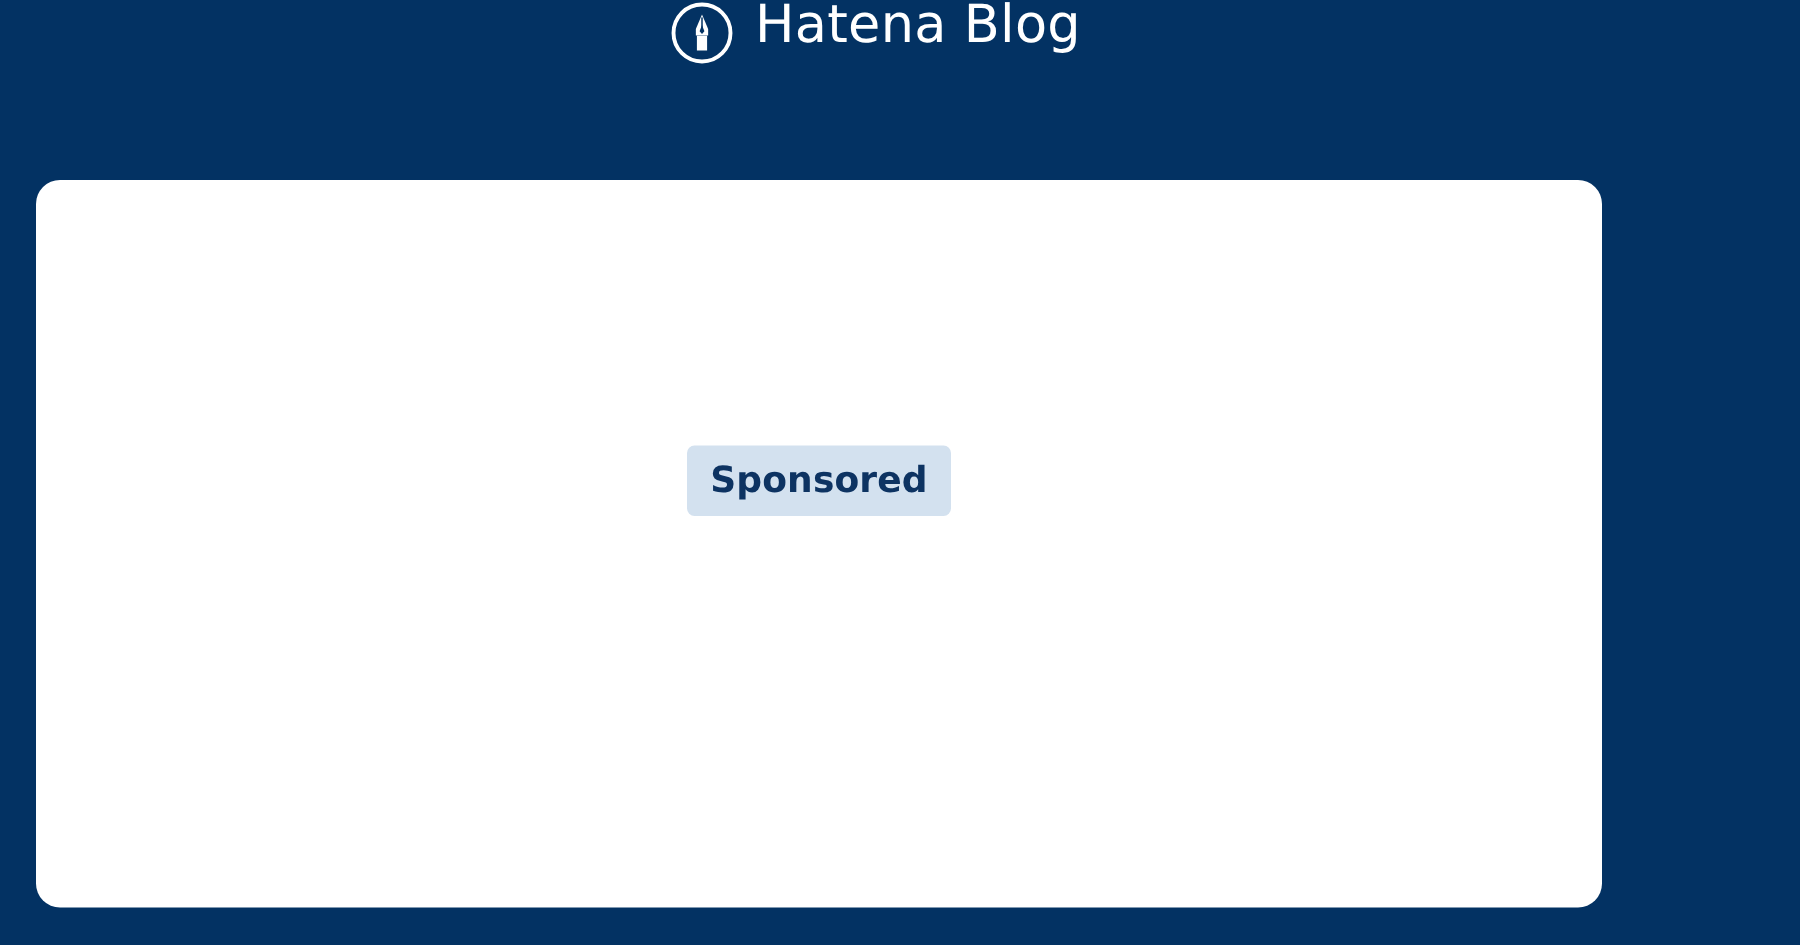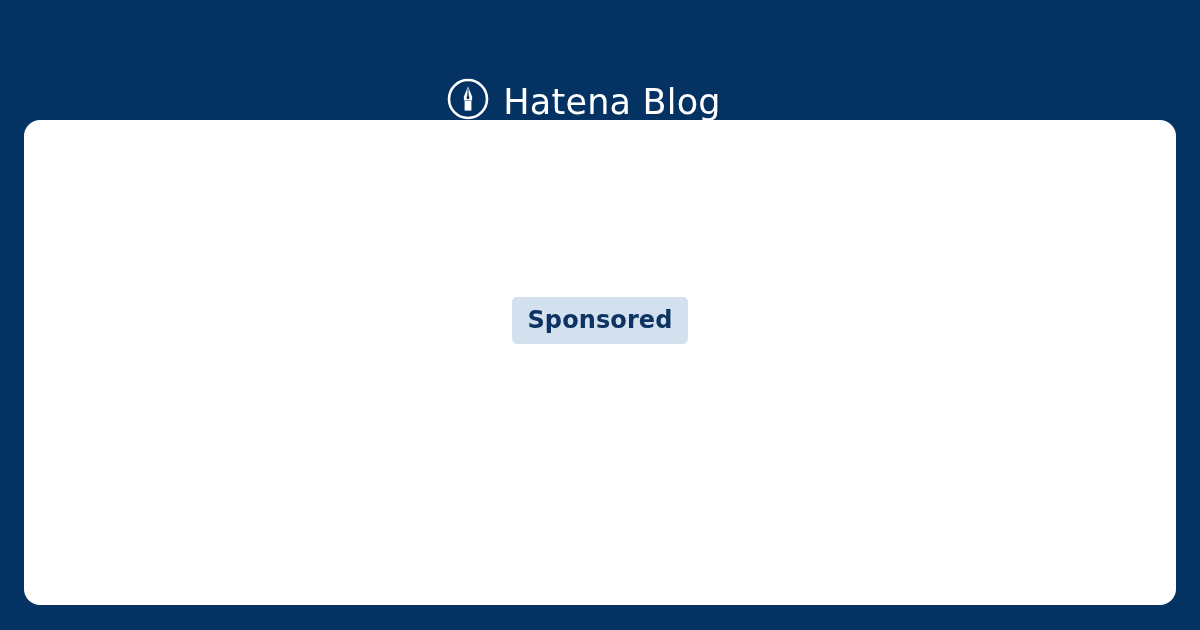--- a/index.html
+++ b/index.html
@@ -24,21 +24,21 @@
   }
 
   
   .brand-header {
     position: absolute;
     top: 0;
     left: 0;
     width: 1168px;
     height: 120px;
     display: flex;
-    align-items: flex-end;
+    align-items: flex-start;
     justify-content: center;
     gap: 14px;
   }
 
   .brand-logo-icon {
     display: block;
     width: 42px;
     height: 42px;
     flex: 0 0 auto;
     margin-top: 1px;
@@ -52,21 +52,21 @@
     letter-spacing: 0.2px;
     line-height: 1;
     white-space: nowrap;
   }
 
   
   .content-card {
     position: absolute;
     left: 24px;
     top: 120px;
-    width: 1152px;
+    width: 1044px;
     height: 485px;
     background: #ffffff;
     border-radius: 16px;
     box-sizing: border-box;
     display: flex;
     flex-direction: column;
     align-items: center;
   }
 
   .card-middle {

